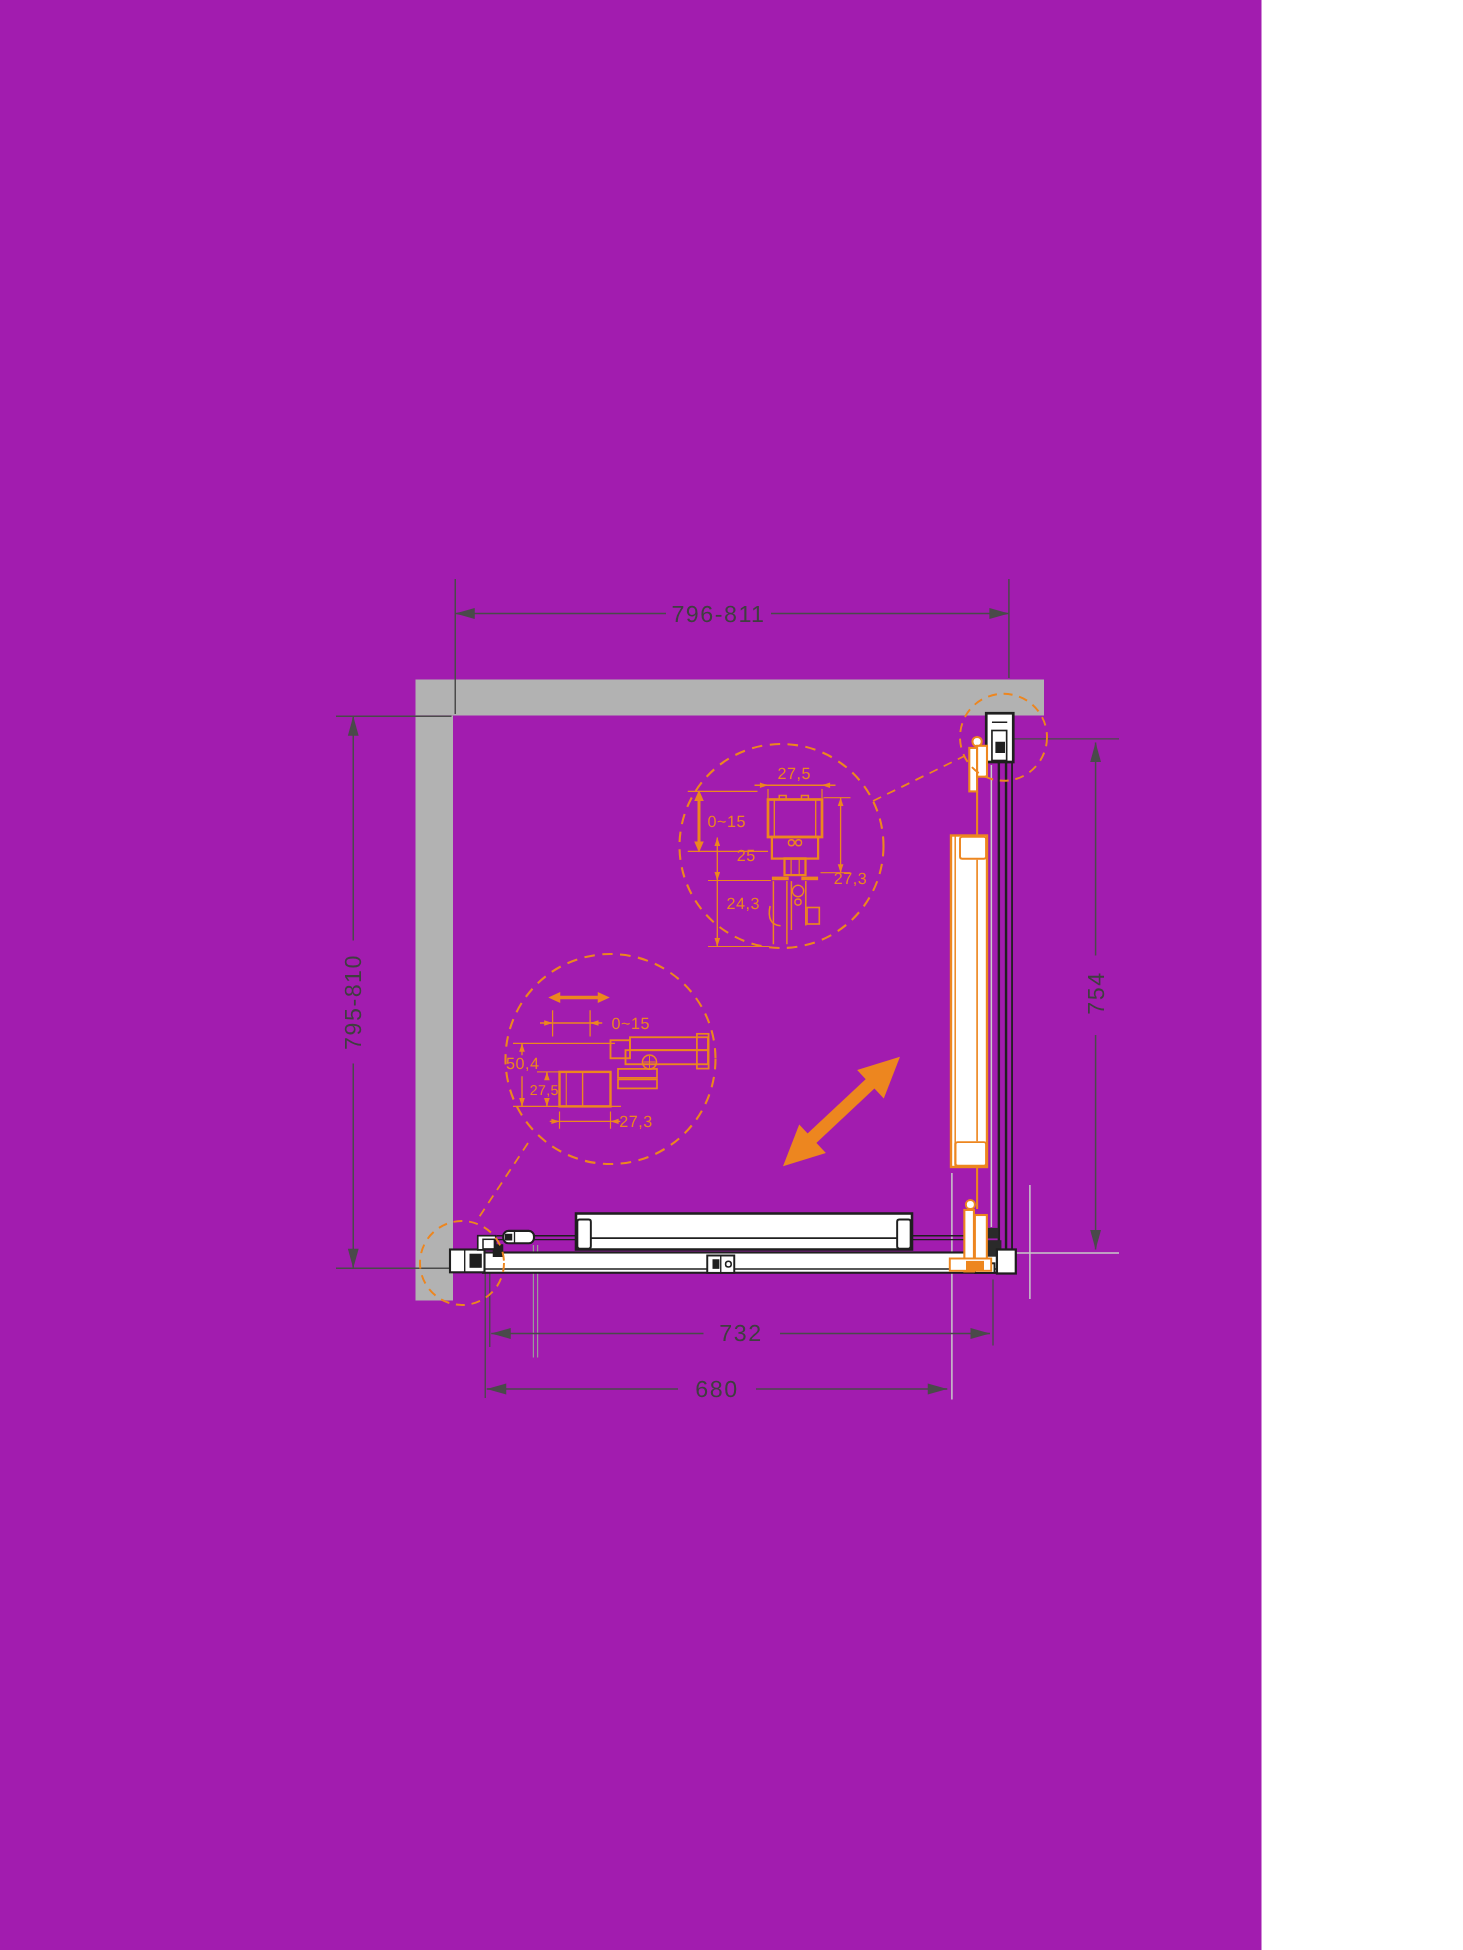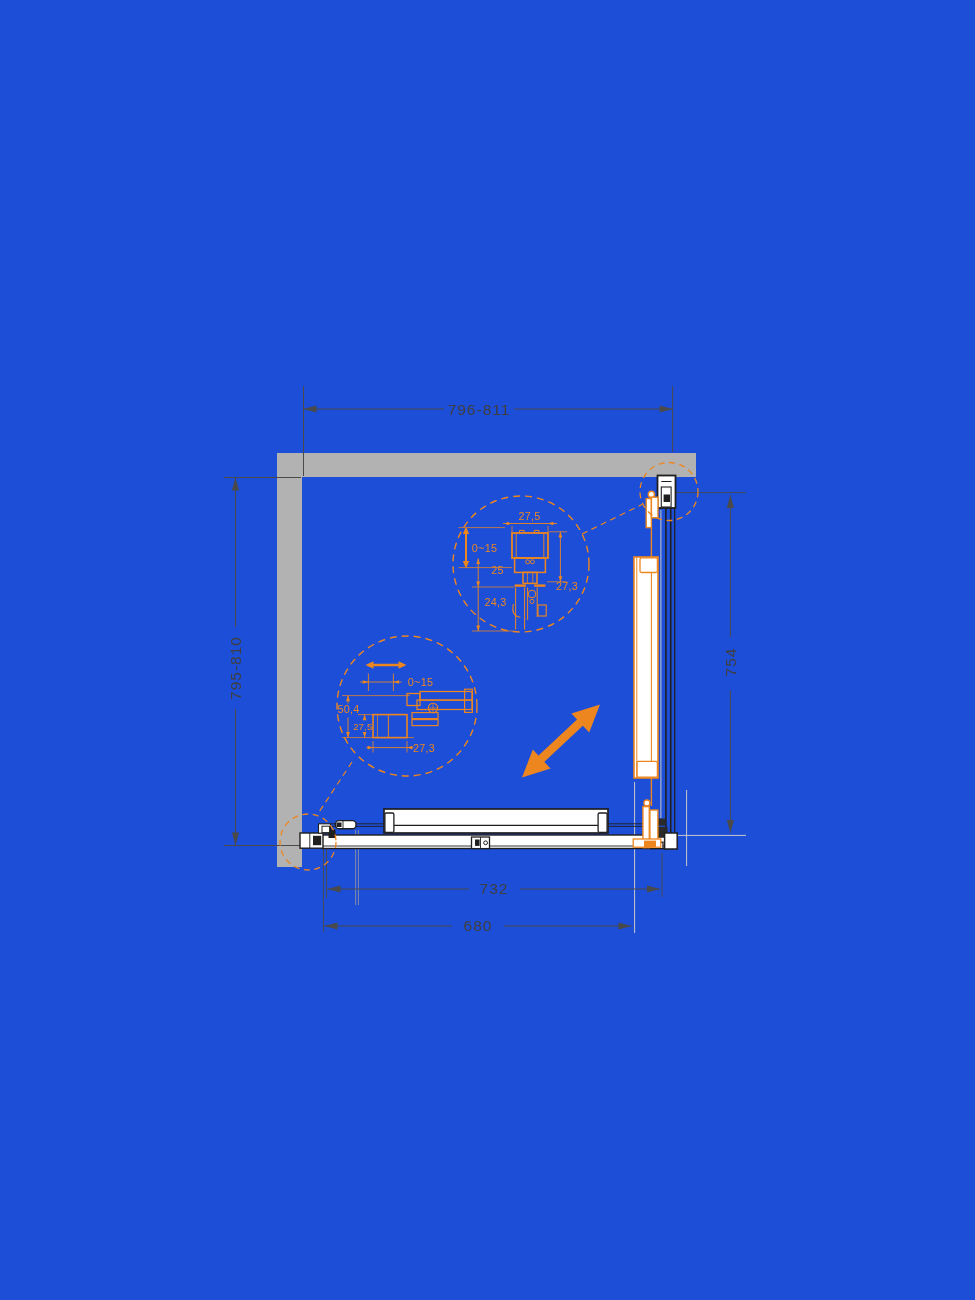--- a/index.html
+++ b/index.html
@@ -1,16 +1,16 @@
 <!DOCTYPE html>
 <html><head>
 <meta charset="utf-8">
 <style>
   html,body{margin:0;padding:0;background:#ffffff;}
-  .page{position:relative;width:975px;height:1300px;background:#1d4ed8;overflow:hidden;
+  .page{position:relative;width:841px;height:1300px;background:#a21caf;overflow:hidden;
         font-family:"Liberation Sans", sans-serif;}
   svg{position:absolute;left:0;top:0;}
   text{font-family:"Liberation Sans", sans-serif;}
   .dimtxt{font-size:15.5px;fill:#3f3f3f;letter-spacing:1px;}
   .dtltxt{font-size:10.8px;fill:#ED861F;letter-spacing:0.3px;}
   .dtltxt-sm{font-size:9.5px;fill:#ED861F;letter-spacing:0.2px;}
 </style>
 </head>
 <body>
 

